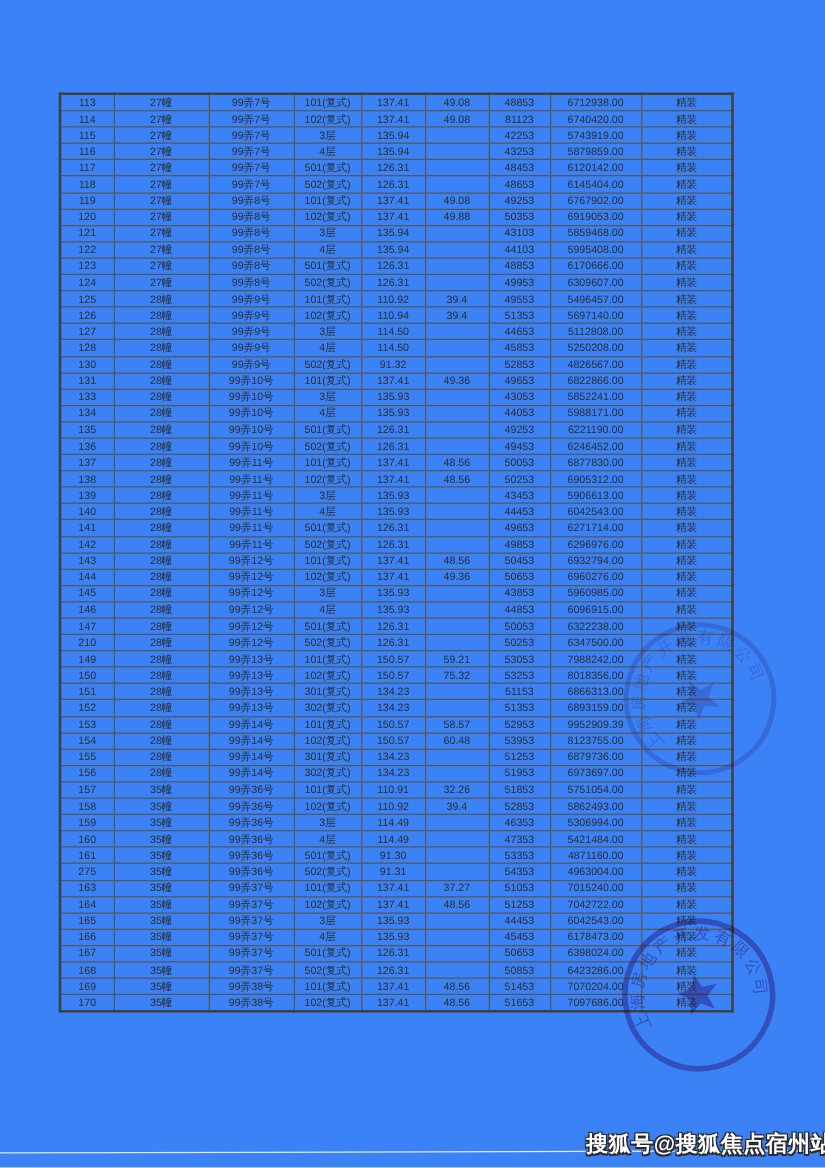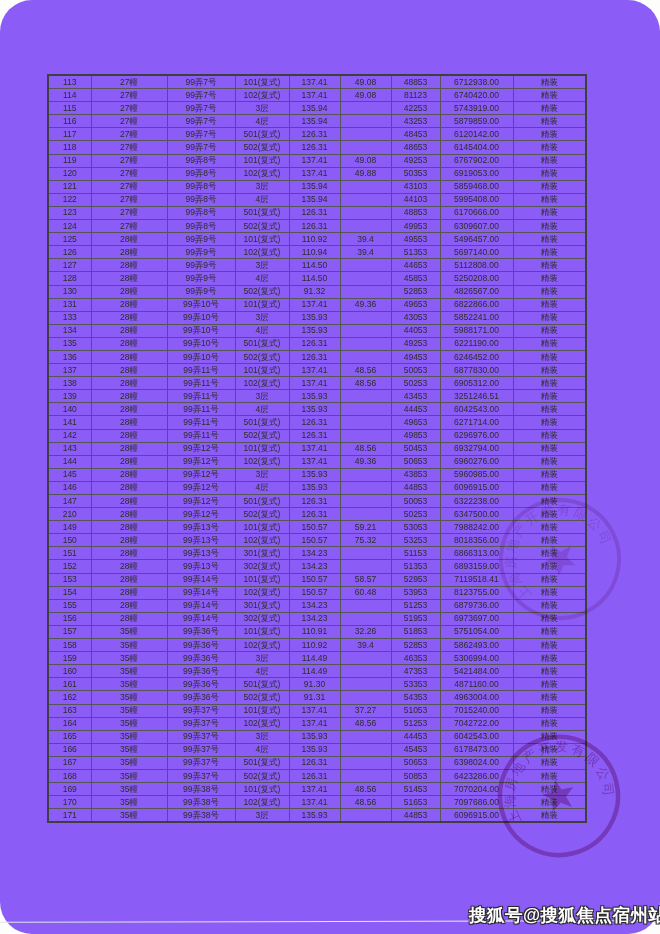--- a/index.html
+++ b/index.html
@@ -1,21 +1,21 @@
 <!DOCTYPE html>
 <html><head>
 <meta charset="utf-8">
 <style>
   html,body{margin:0;padding:0;}
   body{
     width:660px;height:934px;position:relative;overflow:hidden;
     background:#fdfdfc;
     font-family:"Liberation Sans","DejaVu Sans",sans-serif;
   }
-  .page{position:absolute;inset:0;background:#8b5cf6;border-radius:32px;}
+  .page{position:absolute;inset:0;background:#3b82f6;}
   table.price{
     position:absolute;left:47px;top:74px;width:538px;
     border-collapse:collapse;table-layout:fixed;
     border:2px solid #3f3f3f;
   }
   table.price td{
     border:1px solid #565656;
     height:12.1px;line-height:11px;
     font-size:8.5px;color:#2d2d2d;text-align:center;
     padding:0;white-space:nowrap;overflow:hidden;
@@ -320,21 +320,21 @@
           <td>精装</td>
         </tr>
         <tr>
           <td>139</td>
           <td>28幢</td>
           <td>99弄11号</td>
           <td>3层</td>
           <td>135.93</td>
           <td></td>
           <td>43453</td>
-          <td>3251246.51</td>
+          <td>5906613.00</td>
           <td>精装</td>
         </tr>
         <tr>
           <td>140</td>
           <td>28幢</td>
           <td>99弄11号</td>
           <td>4层</td>
           <td>135.93</td>
           <td></td>
           <td>44453</td>
@@ -474,21 +474,21 @@
           <td>精装</td>
         </tr>
         <tr>
           <td>153</td>
           <td>28幢</td>
           <td>99弄14号</td>
           <td>101(复式)</td>
           <td>150.57</td>
           <td>58.57</td>
           <td>52953</td>
-          <td>7119518.41</td>
+          <td>9952909.39</td>
           <td>精装</td>
         </tr>
         <tr>
           <td>154</td>
           <td>28幢</td>
           <td>99弄14号</td>
           <td>102(复式)</td>
           <td>150.57</td>
           <td>60.48</td>
           <td>53953</td>
@@ -566,21 +566,21 @@
           <td>35幢</td>
           <td>99弄36号</td>
           <td>501(复式)</td>
           <td>91.30</td>
           <td></td>
           <td>53353</td>
           <td>4871160.00</td>
           <td>精装</td>
         </tr>
         <tr>
-          <td>162</td>
+          <td>275</td>
           <td>35幢</td>
           <td>99弄36号</td>
           <td>502(复式)</td>
           <td>91.31</td>
           <td></td>
           <td>54353</td>
           <td>4963004.00</td>
           <td>精装</td>
         </tr>
         <tr>
@@ -662,31 +662,20 @@
         </tr>
         <tr>
           <td>170</td>
           <td>35幢</td>
           <td>99弄38号</td>
           <td>102(复式)</td>
           <td>137.41</td>
           <td>48.56</td>
           <td>51653</td>
           <td>7097686.00</td>
-          <td>精装</td>
-        </tr>
-        <tr>
-          <td>171</td>
-          <td>35幢</td>
-          <td>99弄38号</td>
-          <td>3层</td>
-          <td>135.93</td>
-          <td></td>
-          <td>44853</td>
-          <td>6096915.00</td>
           <td>精装</td>
         </tr>
       </tbody>
   </table>
 
   <svg class="seal seal-1" width="160" height="160" viewBox="0 0 160 160">
     <circle cx="80" cy="80" r="59" fill="none" stroke="#c77fae" stroke-width="4"></circle>
     <polygon points="80,63 84.1,74.3 96.2,74.7 86.7,82.2 90,93.8 80,87 70,93.8 73.3,82.2 63.8,74.7 75.9,74.3" fill="#c77fae"></polygon>
     <defs>
       <path id="sealArc1" d="M 37.7 95.4 A 45 45 0 1 1 122.3 95.4" fill="none"></path>

